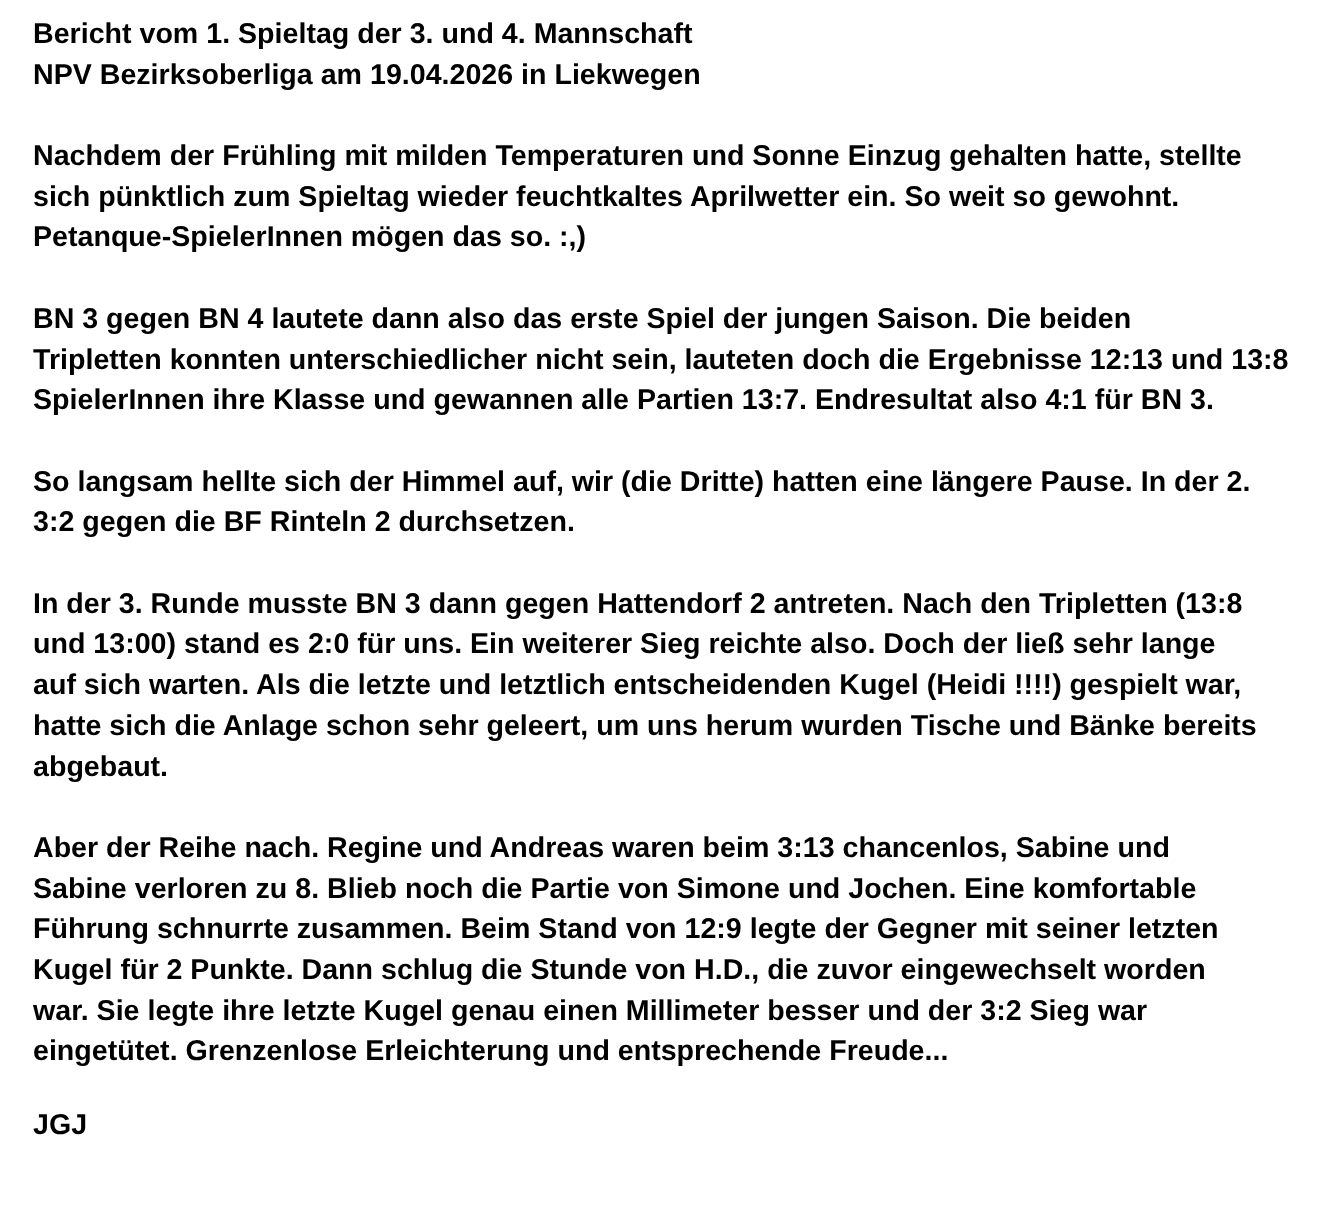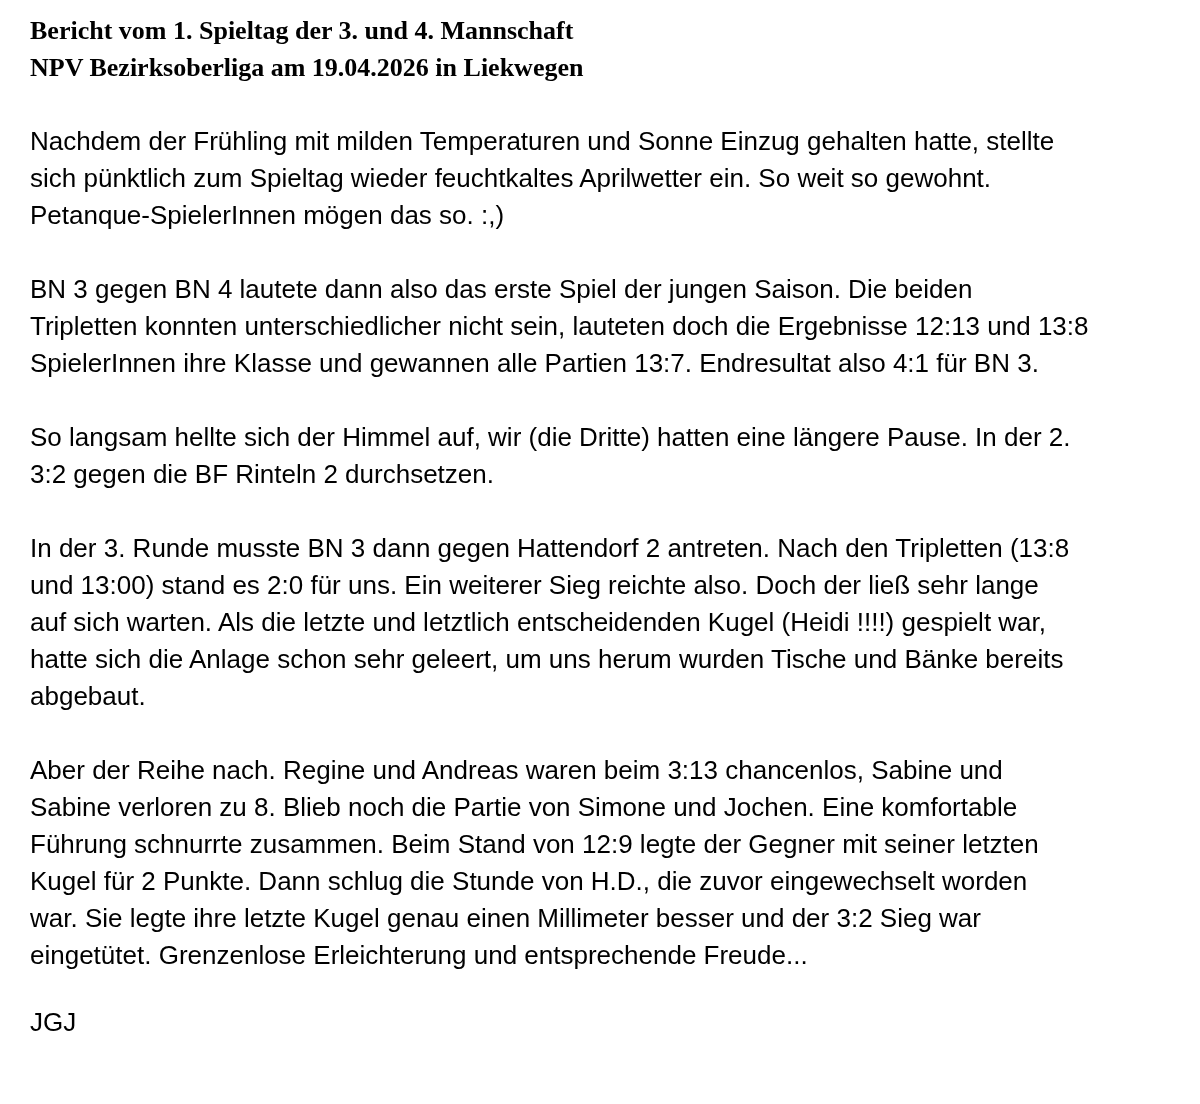--- a/index.html
+++ b/index.html
@@ -21,24 +21,24 @@
     color: #000000;
     -webkit-font-smoothing: antialiased;
   }
   .line {
     height: 37px;
     line-height: 37px;
     white-space: nowrap;
   }
   .title .line {
     font-weight: 700;
-    font-family: Liberation Serif, serif;
   }
   .para {
     margin-top: 37px;
+    font-weight: bold;
   }
   .signature {
     margin-top: 30px;
   }
 </style>
 </head>
 <body>
 
 <article class="doc">
 

